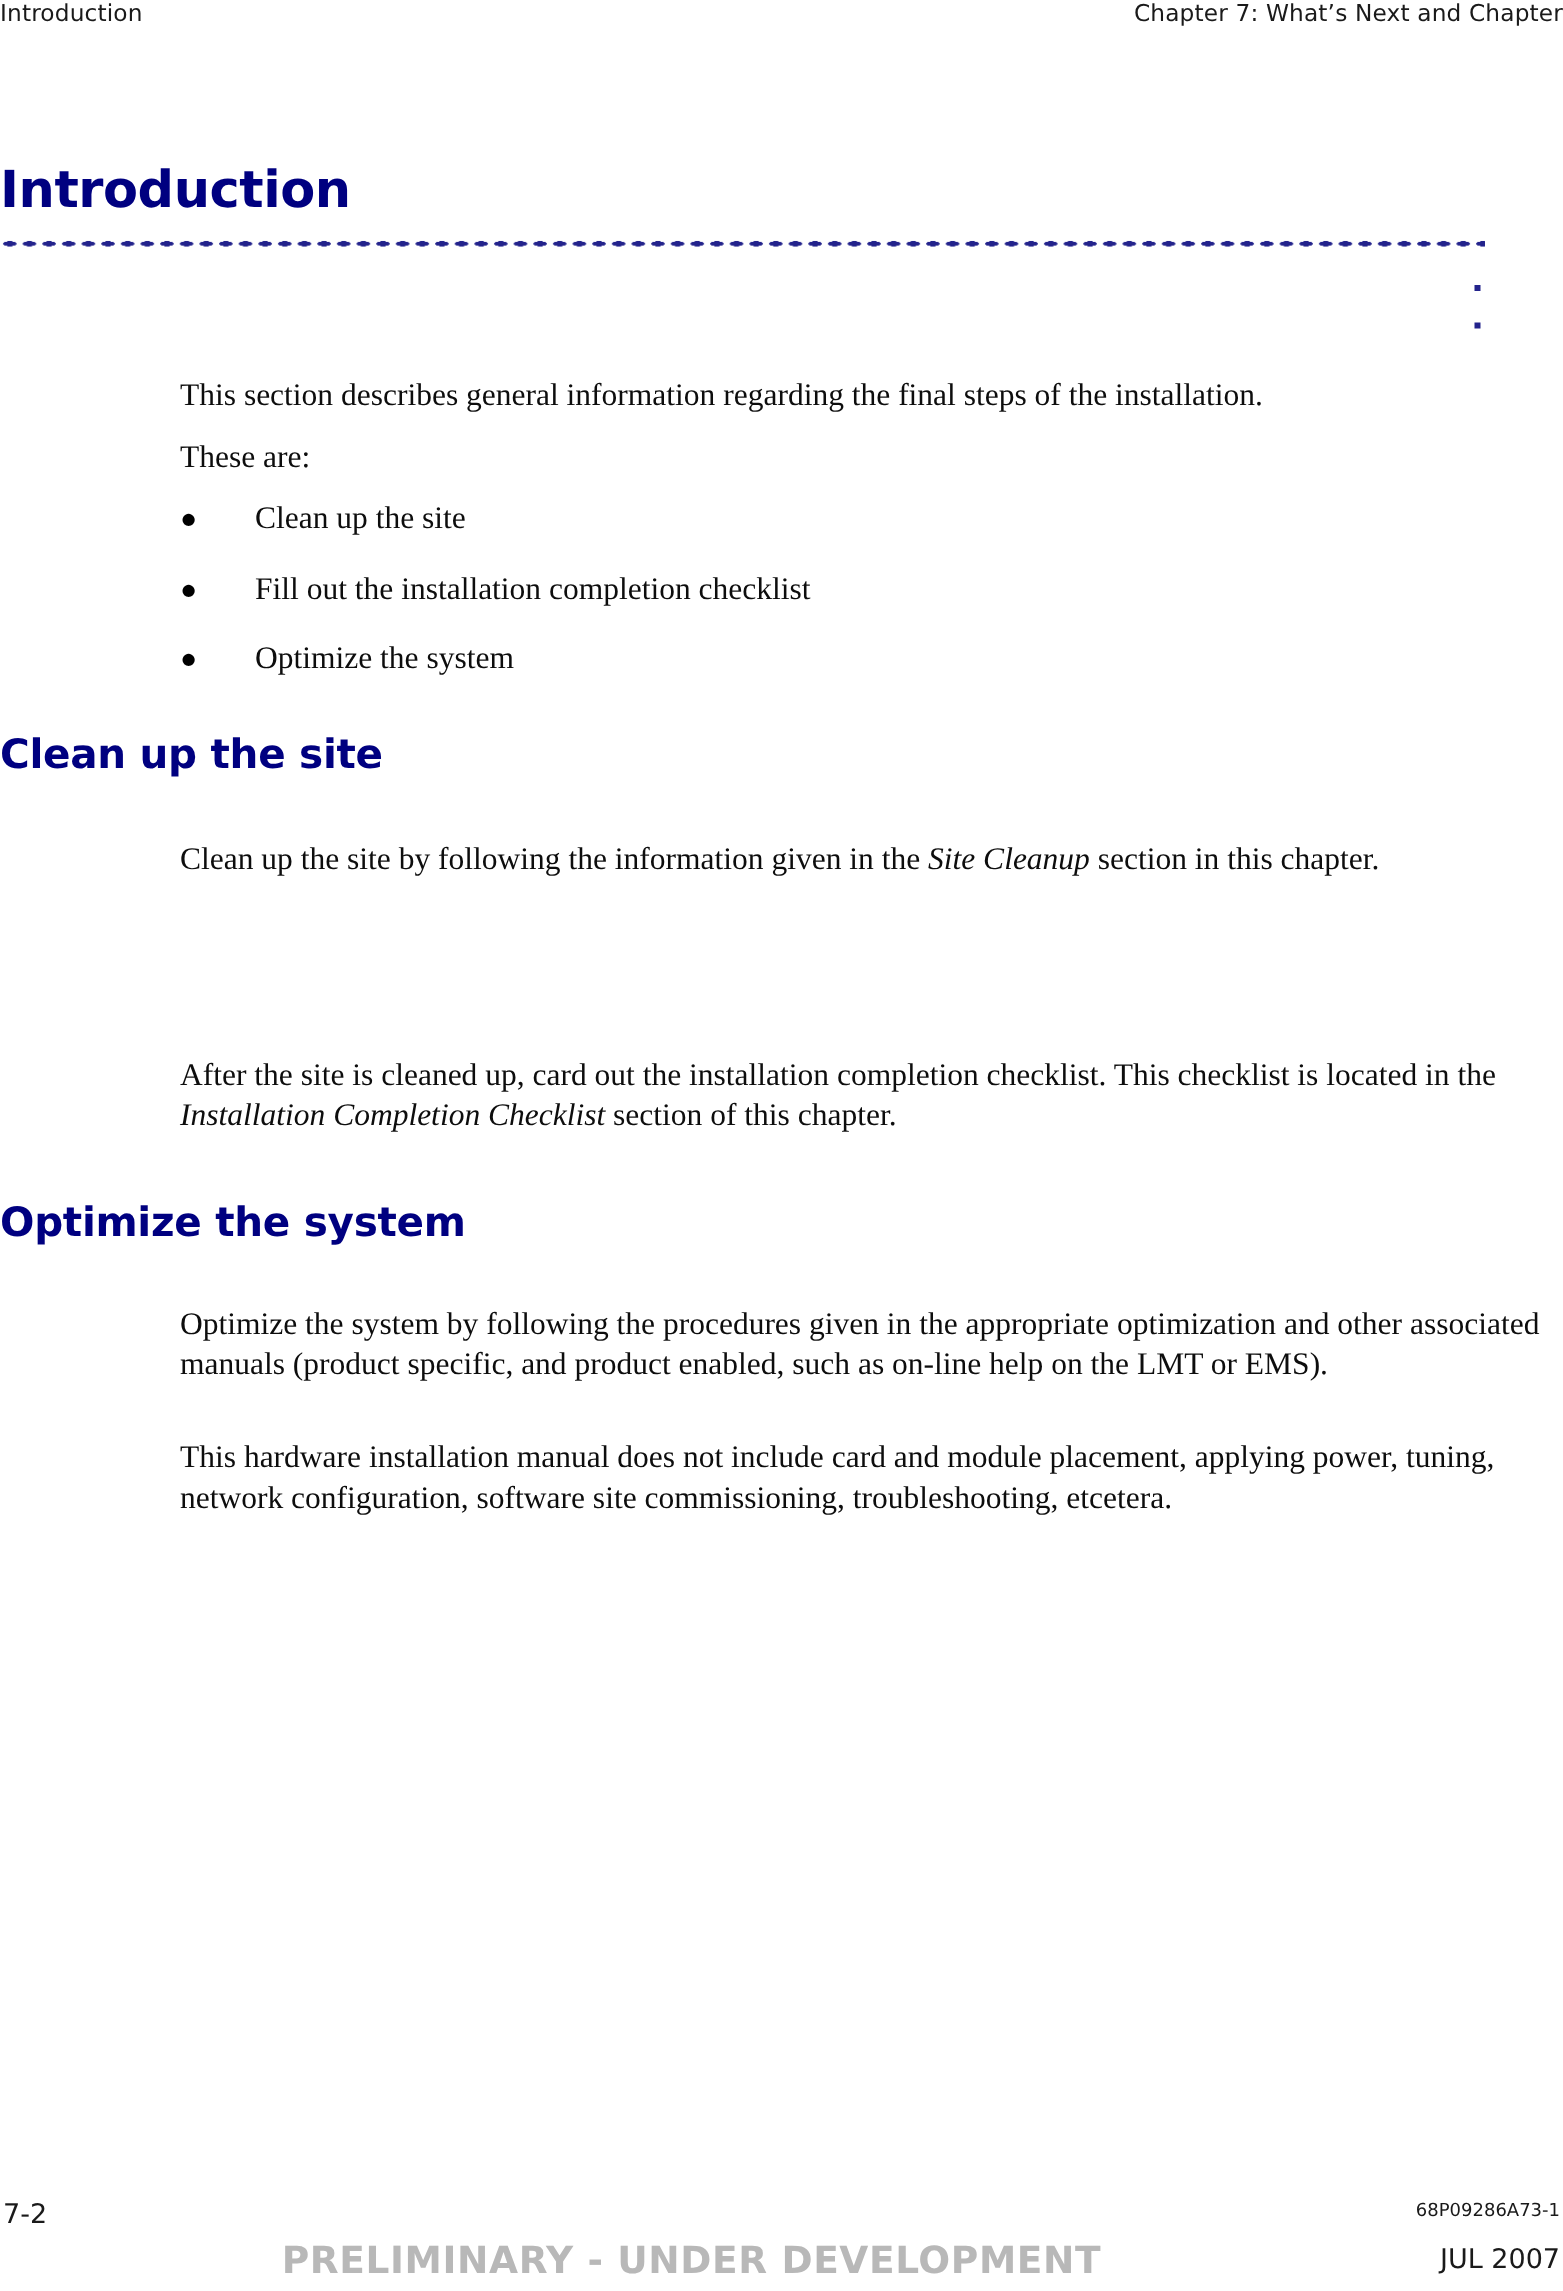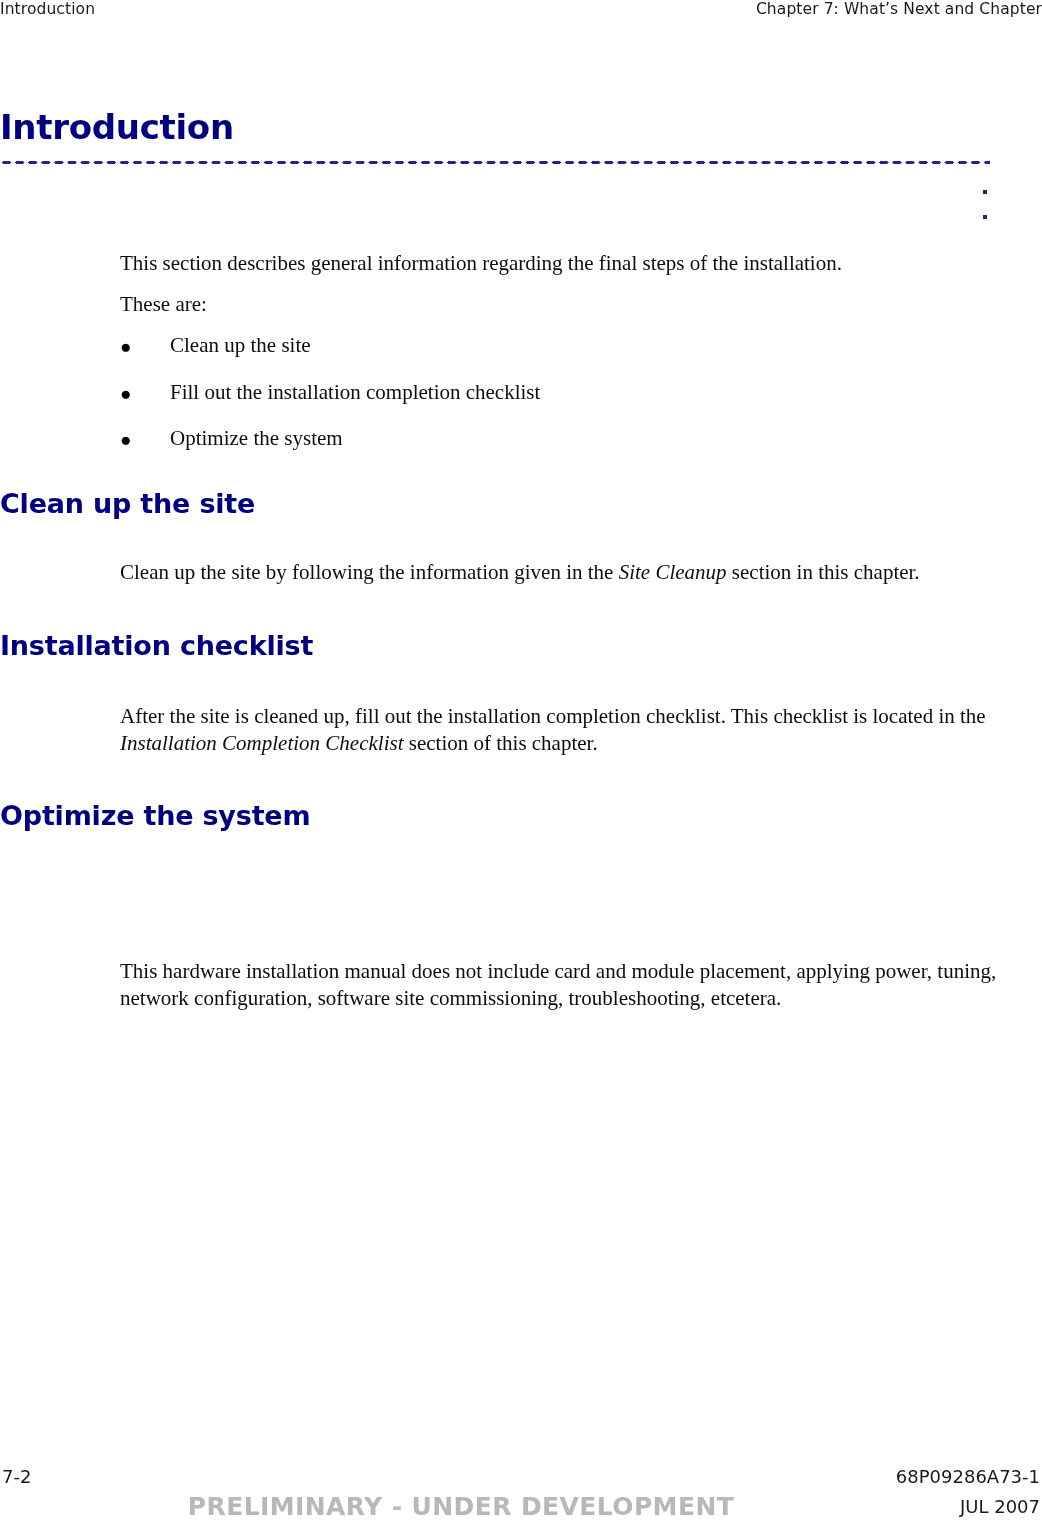--- a/index.html
+++ b/index.html
@@ -125,21 +125,21 @@
     top: 1466px;
     font-family: "DejaVu Sans", "Liberation Sans", sans-serif;
     font-size: 18px;
     color: #1a1a1a;
   }
   .footer-doc-id {
     position: absolute;
     right: 2px;
     top: 1466px;
     font-family: "DejaVu Sans", "Liberation Sans", sans-serif;
-    font-size: 18px;
+    font-size: 12px;
     color: #1a1a1a;
     text-align: right;
   }
   .footer-date {
     position: absolute;
     right: 2px;
     top: 1496px;
     font-family: "DejaVu Sans", "Liberation Sans", sans-serif;
     font-size: 18px;
     color: #1a1a1a;
@@ -188,26 +188,26 @@
   <div class="bullet-row" style="top:425px;">
     <span class="bullet-mark">●</span>
     <span class="bullet-label">Optimize the system</span>
   </div>
 
   <div class="section-heading" style="top:488px;">Clean up the site</div>
   <div class="body-text" style="top:559px;">
     <span>Clean up the site by following the information given in the </span><em>Site Cleanup</em><span> section in this chapter.</span>
   </div>
 
-  <div class="section-heading" style="top:630px;">Installation checklist</div>
   <div class="body-text" style="top:703px;">
-    <span>After the site is cleaned up, fill out the installation completion checklist. This checklist is located in the </span><em>Installation Completion Checklist</em><span> section of this chapter.</span>
+    <span>After the site is cleaned up, card out the installation completion checklist. This checklist is located in the </span><em>Installation Completion Checklist</em><span> section of this chapter.</span>
   </div>
 
   <div class="section-heading" style="top:800px;">Optimize the system</div>
+  <div class="body-text" style="top:869px;">Optimize the system by following the procedures given in the appropriate optimization and other associated manuals (product specific, and product enabled, such as on-line help on the LMT or EMS).</div>
   <div class="body-text" style="top:958px;">This hardware installation manual does not include card and module placement, applying power, tuning, network configuration, software site commissioning, troubleshooting, etcetera.</div>
 
   <div class="footer-page-number">7-2</div>
   <div class="footer-doc-id">68P09286A73-1</div>
   <div class="footer-watermark">PRELIMINARY - UNDER DEVELOPMENT</div>
   <div class="footer-date">JUL 2007</div>
 
 </div>
 
 </body></html>

